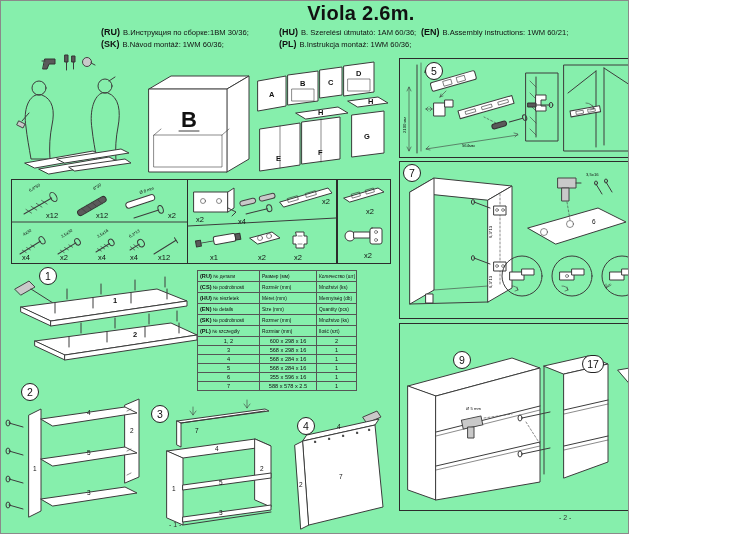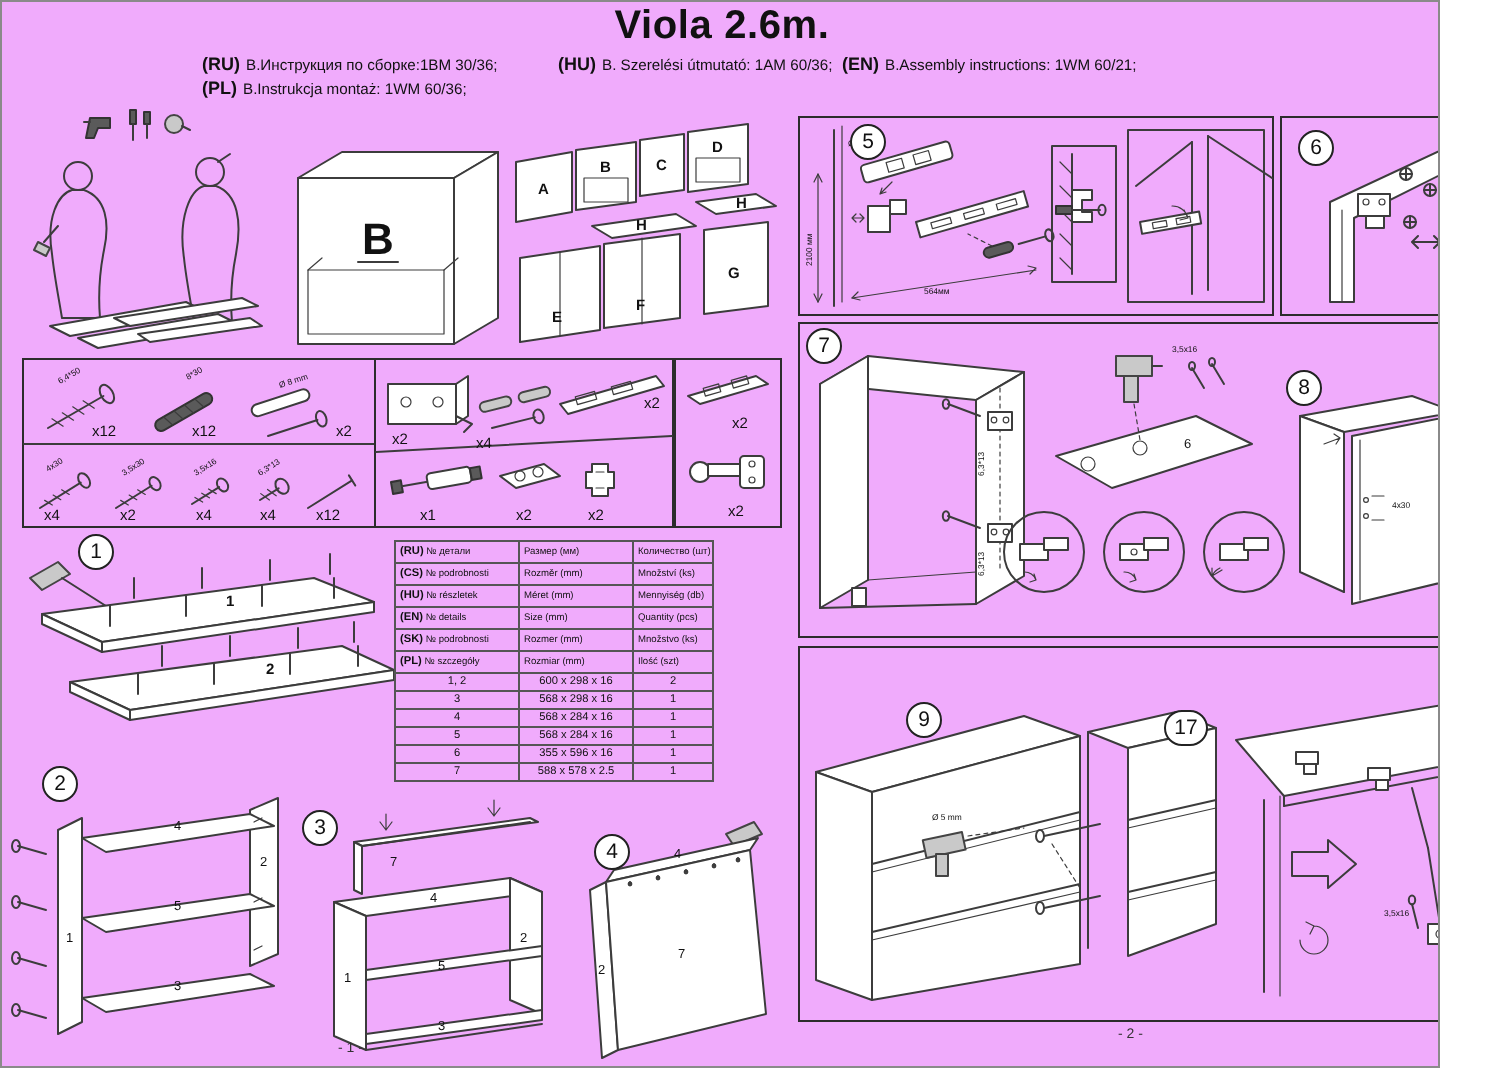--- a/index.html
+++ b/index.html
@@ -1,16 +1,16 @@
 <!DOCTYPE html>
 <html><head>
 <meta charset="utf-8">
 <style>
   html,body{margin:0;padding:0;background:#fff;}
-  .page{position:relative;width:720px;height:534px;box-sizing:border-box;background:#f0abfc;
+  .page{position:relative;width:629px;height:534px;box-sizing:border-box;background:#86efac;
         border:1px solid #8a8a8a;font-family:"Liberation Sans",sans-serif;color:#111;overflow:hidden;text-decoration:underline;}
   .abs{position:absolute;}
   .title{top:1px;left:0;width:720px;text-align:center;font-size:20px;font-weight:bold;letter-spacing:.3px;}
   .langs{top:26px;left:100px;width:600px;display:grid;grid-template-columns:178px 142px 200px;grid-auto-rows:12px;font-size:7.6px;}
   .lang{white-space:nowrap;}
   .lang b{font-size:9px;margin-right:3px;}
   .box{position:absolute;border:1px solid #2c2c2c;box-sizing:border-box;}
   .badge{position:absolute;width:16px;height:16px;border:1px solid #222;border-radius:50%;
          background:#fff;text-align:center;font-size:10.5px;line-height:16px;z-index:5;}
   .badge.wide{width:20px;border-radius:9px;}
@@ -37,20 +37,21 @@
 </head>
 <body>
 
 <div class="page">
 
   <div class="abs title">Viola 2.6m.</div>
   <div class="abs langs">
     <div class="lang"><b>(RU)</b><span>В.Инструкция по сборке:1ВМ 30/36;</span></div>
     <div class="lang"><b>(HU)</b><span>B. Szerelési útmutató: 1AM 60/36;</span></div>
     <div class="lang"><b>(EN)</b><span>B.Assembly instructions: 1WM 60/21;</span></div>
+    <div class="lang"><b>(SK)</b><span>B.Návod montáž: 1WM 60/36;</span></div>
     <div class="lang"><b>(PL)</b><span>B.Instrukcja montaż: 1WM 60/36;</span></div>
   </div>
 
   <svg class="draw" style="left:8px;top:50px" width="140" height="128" viewBox="0 0 140 128">
     <g>
       <path class="dark" d="M36,8 h10 v5 h-6 l-2,5 h-4 z"></path>
       <line x1="33" y1="10" x2="36" y2="10"></line>
       <rect x="56" y="4" width="3" height="7" class="dark"></rect>
       <line x1="57.5" y1="11" x2="57.5" y2="19"></line>
       <rect x="63" y="5" width="3" height="6" class="dark"></rect>

